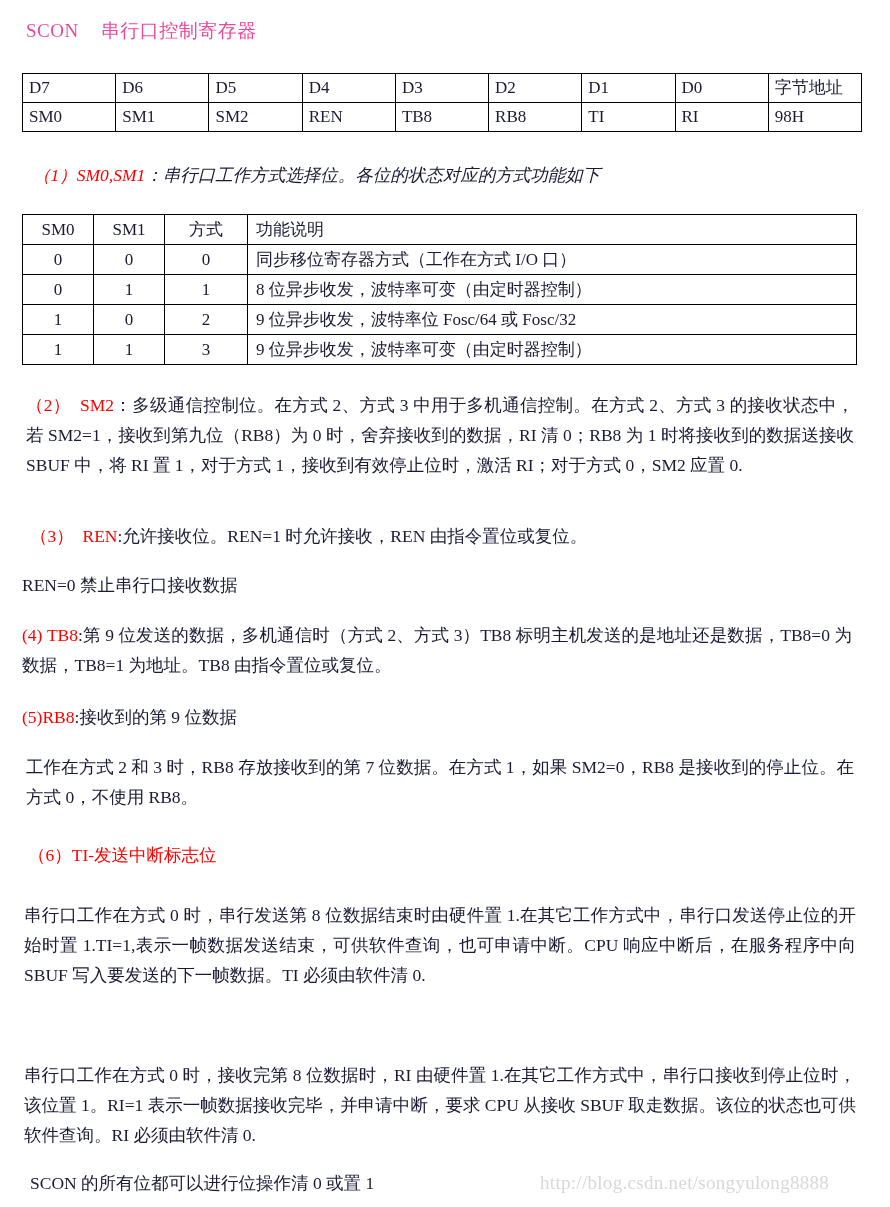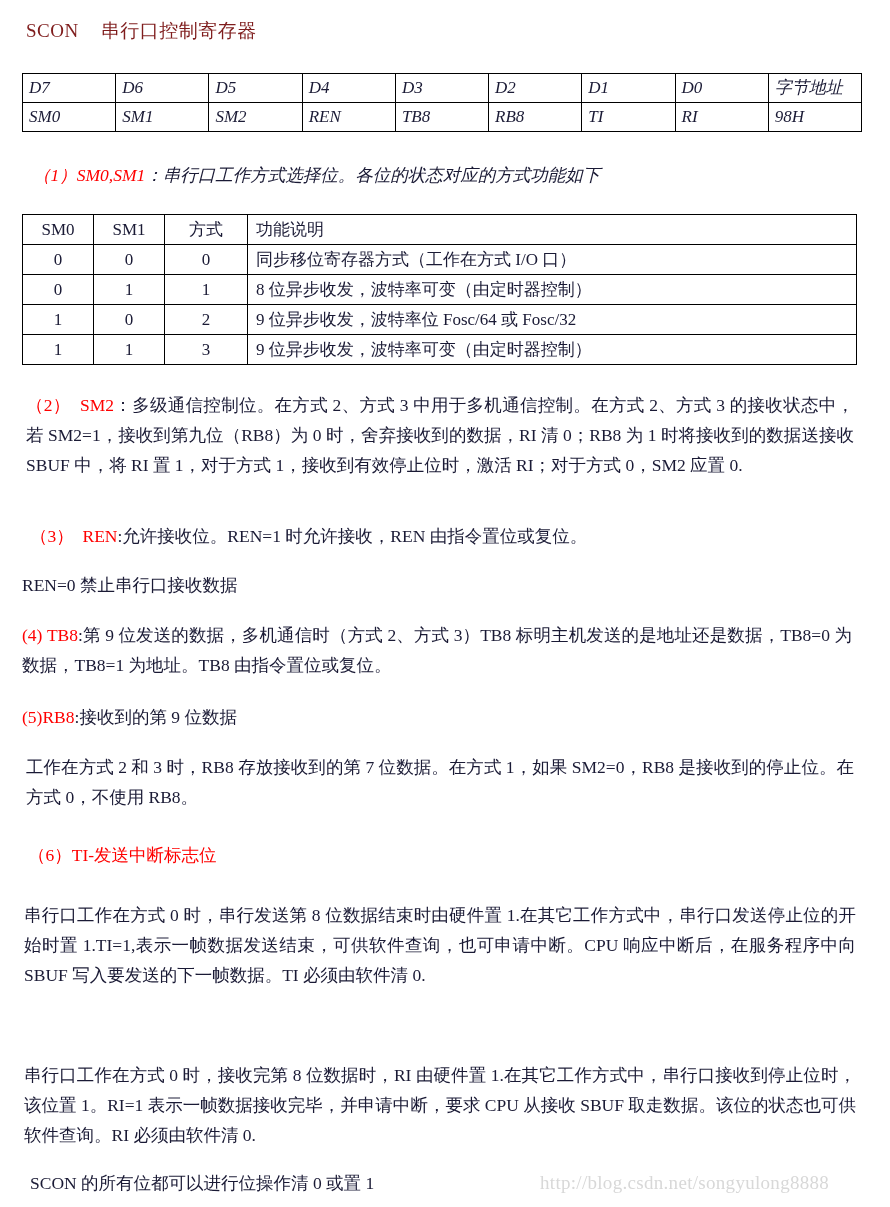--- a/index.html
+++ b/index.html
@@ -22,21 +22,21 @@
     height: 1207px;
     box-sizing: border-box;
   }
 
   
   .doc-title {
     position: absolute;
     left: 26px;
     top: 18px;
     font-size: 19px;
-    color: #7f1d1d;
+    color: #ec4899;
     letter-spacing: 0.5px;
     white-space: nowrap;
   }
   .doc-title .title-code { margin-right: 22px; }
 
   
   table.reg-table {
     position: absolute;
     border-collapse: collapse;
     table-layout: fixed;
@@ -50,21 +50,21 @@
     line-height: 1.25;
     white-space: nowrap;
   }
 
   
   #bit-table {
     left: 22px;
     top: 73px;
     width: 840px;
   }
-  #bit-table td { height: 24px; text-align: left; font-style: italic; }
+  #bit-table td { height: 24px; text-align: left; }
   #bit-table td.addr-head,
   #bit-table td.addr-val { text-align: left; }
 
   
   #mode-table {
     left: 22px;
     top: 214px;
     width: 835px;
   }
   #mode-table td { height: 25px; }

